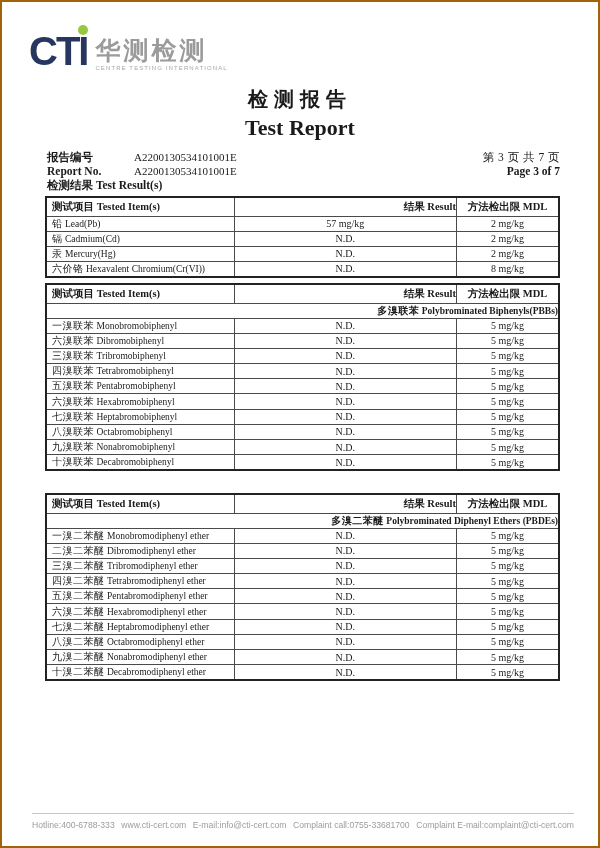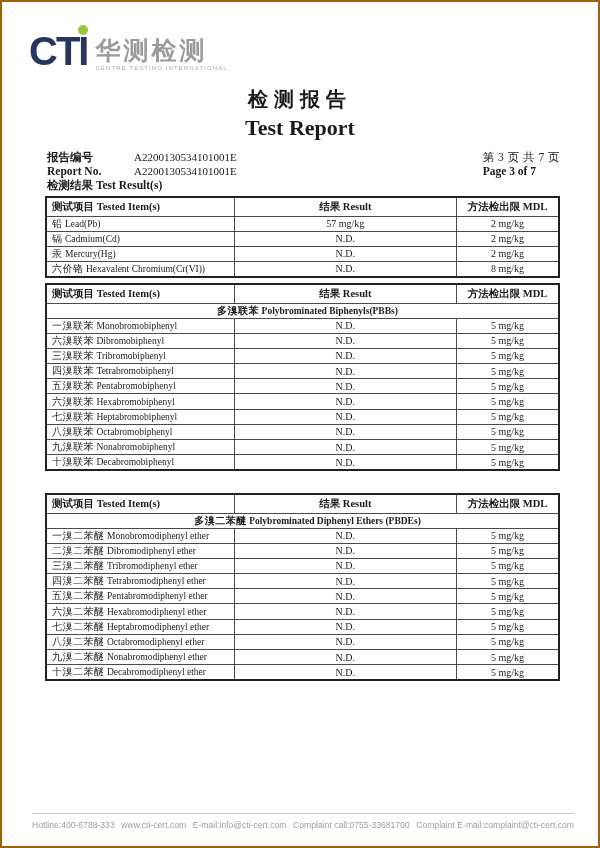--- a/index.html
+++ b/index.html
@@ -24,35 +24,35 @@
   
   .title-block { position:absolute; top:84px; left:0; width:100%; text-align:center; }
   .title-zh { font-size:20px; font-weight:bold; letter-spacing:6px; }
   .title-en { font-size:22px; font-weight:bold; margin-top:2px; }
   
   .info-row { position:absolute; top:148px; left:45px; width:513px; display:flex;
     justify-content:space-between; }
   .report-no-line { display:flex; font-size:11.5px; line-height:14px; }
   .report-no-line .lbl { font-weight:bold; width:75px; }
   .report-no-line .val { margin-left:12px; font-size:11px; }
-  .page-info { font-size:11.5px; line-height:14px; }
+  .page-info { text-align:right; font-size:11.5px; line-height:14px; }
   .page-info .en { font-weight:bold; }
   .section-heading { position:absolute; top:176px; left:45px; font-size:11.5px; font-weight:bold; }
   
   table { position:absolute; left:43px; width:515px; border-collapse:collapse;
     table-layout:fixed; border:2px solid #222; }
   th, td { border:1px solid #4a4a4a; font-size:10px; overflow:hidden; white-space:nowrap; }
   th { height:19px; font-size:10.5px; text-align:center; }
   th.c0 { width:36.7%; text-align:left; padding-left:5px; }
-  th.c1 { width:43.3%; }
+  th.c1 { width:43.3%;text-align:right; }
   th.c2 { width:20%;margin-left:28px; }
   td { height:14.6px; text-align:center; }
   td.c0 { text-align:left; padding-left:5px; }
   .t2 td, .t3 td { height:15.2px; }
-  tr.section-row td { font-weight:bold; text-align:center; padding-left:10px; height:15px; }
+  tr.section-row td { font-weight:bold; text-align:right; padding-left:10px; height:15px; }
   td .en, th .en { font-size:9.5px; }
   .zh { letter-spacing:0.5px; }
   .t1 { top:194px; }
   .t2 { top:281px; }
   .t3 { top:491px; }
   
   .stamp { position:absolute; right:0; top:386px; width:26px; height:110px;
     color:#c64a44; pointer-events:none; }
   .stamp-swoosh { position:absolute; right:-6px; top:2px; width:26px; height:7px;
     background:#c64a44; border-radius:60% 0 0 60%; transform:rotate(-8deg); }

